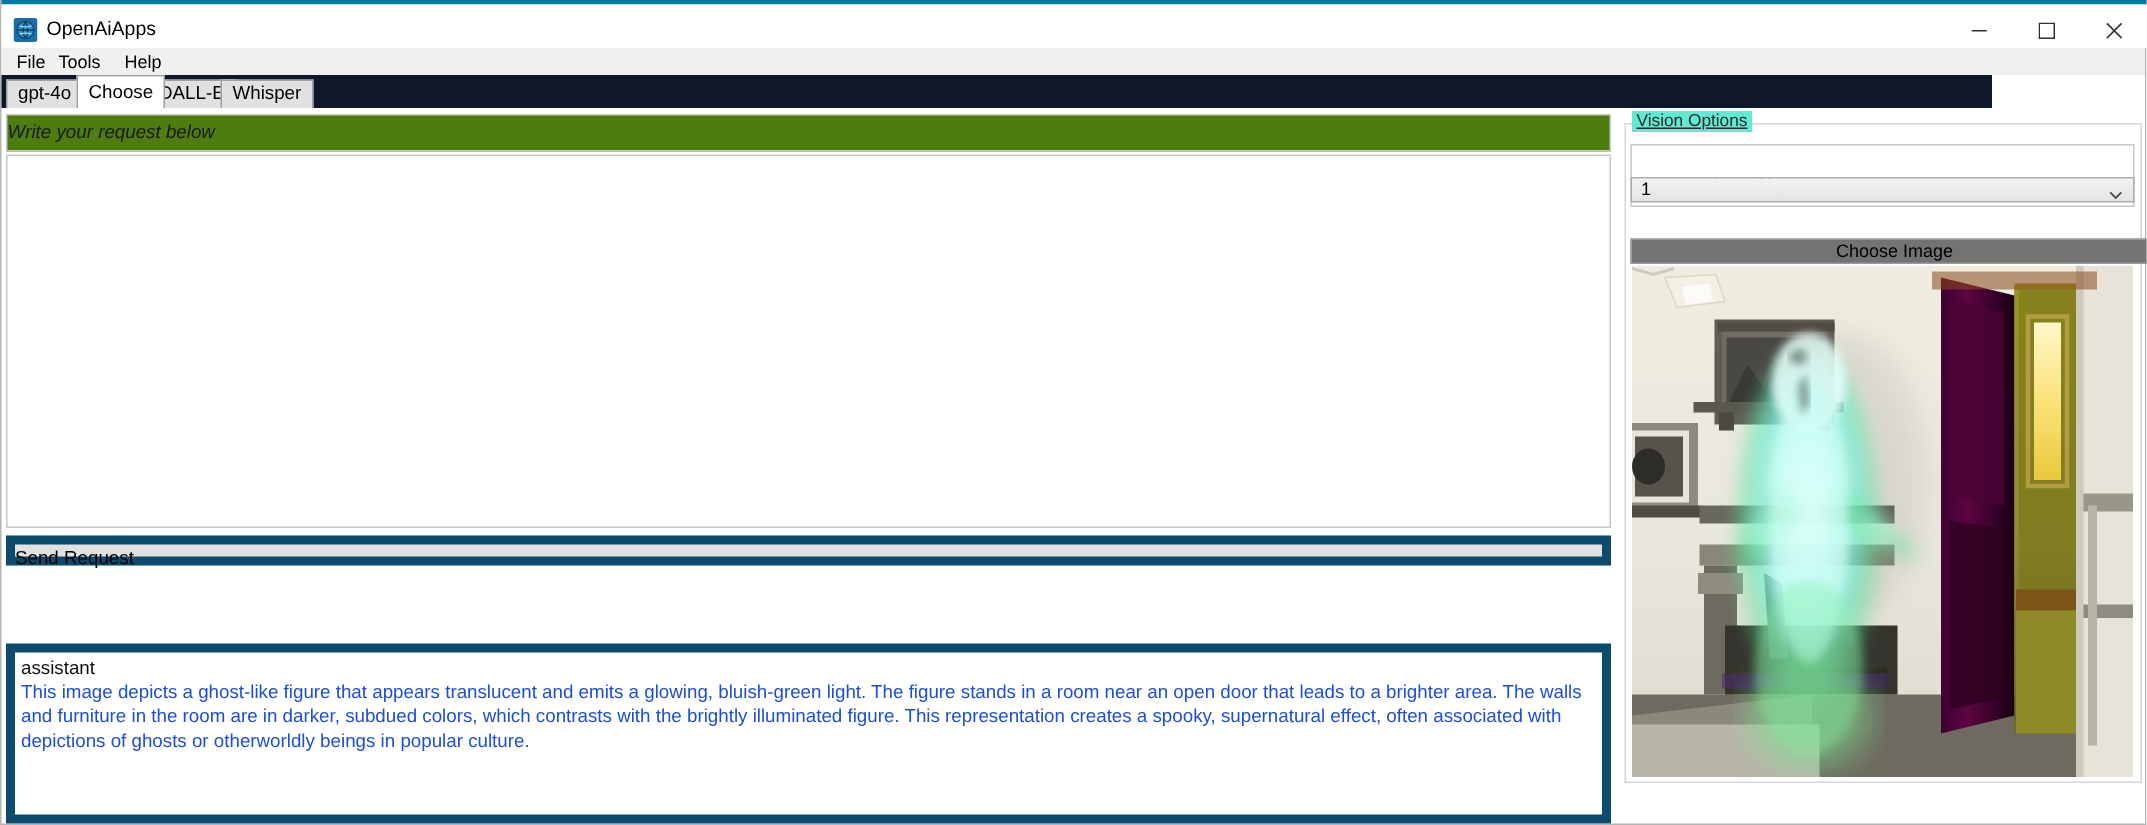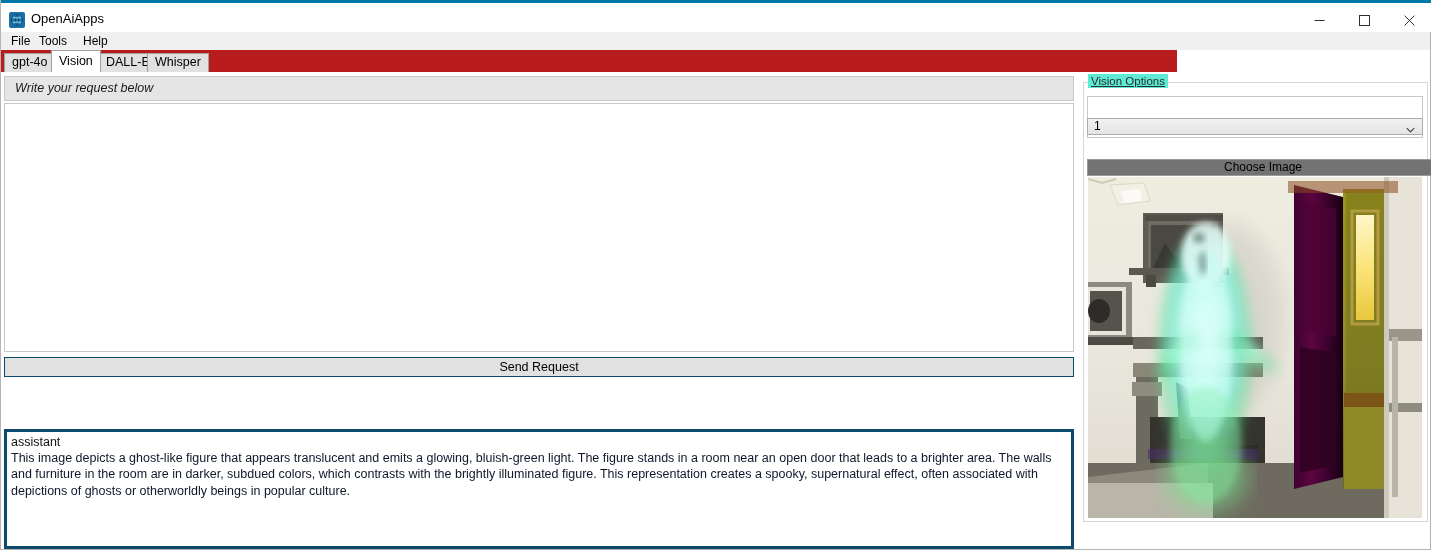--- a/index.html
+++ b/index.html
@@ -25,42 +25,42 @@
   #btn-close{left:1386px;}
 
   
   .menubar{position:absolute;left:0;top:32px;width:1429px;height:18px;background:#f0f0f0;}
   .menu-item{position:absolute;top:2px;height:14px;line-height:14px;font-size:12px;color:#000;padding:0 5px;text-align:center;}
   #menu-file{left:5px;}
   #menu-tools{left:33px;}
   #menu-help{left:77px;}
 
   
-  .tabstrip{position:absolute;left:0;top:50px;width:1176px;height:22px;background:#b91c1c;}
+  .tabstrip{position:absolute;left:0;top:50px;width:1327px;height:22px;background:#0f172a;}
   .tab{position:absolute;top:3px;height:19px;box-sizing:border-box;
         background:#e1e1e1;border:1px solid #a0a0a0;border-bottom:none;
         font-size:12.5px;line-height:17px;padding:0 7px;color:#000;}
   .tab.sel{top:0px;height:22px;background:#ffffff;line-height:20px;border-color:#a0a0a0;z-index:3;}
   #tab-gpt4o{left:3px;}
   #tab-vision{left:50px;}
   #tab-dalle{left:97px;}
   #tab-whisper{left:146px;text-align:center;}
 
   
-  .lbl-box{position:absolute;box-sizing:border-box;background:#e5e5e5;border:1px solid #c8c8c8;
-          font-style:italic;font-size:12.5px;color:#1a1a1a;padding:4px 10px;}
+  .lbl-box{position:absolute;box-sizing:border-box;background:#4d7c0f;border:1px solid #c8c8c8;
+          font-style:italic;font-size:12.5px;color:#1a1a1a;padding:4px 0;}
   #request-label{left:3px;top:76px;width:1070px;height:25px;}
   #request-area{position:absolute;left:3px;top:103px;width:1070px;height:249px;box-sizing:border-box;
           background:#ffffff;border:1px solid #c8c8c8;}
   #send-button{position:absolute;left:3px;top:357px;width:1070px;height:20px;box-sizing:border-box;
-          background:#e1e1e1;border:1px solid #0c4a6e;text-align:center;font-size:12.5px;line-height:18px;color:#000;}
+          background:#e1e1e1;border:6px solid #0c4a6e;font-size:12.5px;line-height:18px;color:#000;}
   #response-label{left:3px;top:401px;width:1070px;height:25px;}
   #response-area{position:absolute;left:3px;top:429px;width:1070px;height:120px;box-sizing:border-box;
-          background:#ffffff;border:3px solid #0c4a6e;overflow:hidden;padding:2px 4px 0 4px;}
-  #response-text{font-size:12.5px;line-height:16.2px;color:#0f172a;white-space:normal;}
+          background:#ffffff;border:6px solid #0c4a6e;overflow:hidden;padding:2px 4px 0 4px;}
+  #response-text{font-size:12.5px;line-height:16.2px;color:#1d4ed8;white-space:normal;}
   #response-role{font-size:12.5px;line-height:16.2px;color:#111;}
 
   
   #vision-group{position:absolute;left:1082px;top:82px;width:345px;height:440px;
           box-sizing:border-box;border:1px solid #d7d7d7;border-top:none;}
   #vision-group .gb-top-l{position:absolute;left:-1px;top:0;width:6px;height:1px;background:#d7d7d7;}
   #vision-group .gb-top-r{position:absolute;left:76px;top:0;right:-1px;height:1px;background:#d7d7d7;}
   #vision-group-legend{position:absolute;left:4px;top:-8px;height:14px;line-height:14px;
           background:#5eead4;padding:0 3px;font-size:11.5px;color:#2b2b2b;text-decoration:underline;}
   #num-images-label{position:absolute;left:3px;top:14px;width:336px;height:20px;box-sizing:border-box;
@@ -112,21 +112,21 @@
   </div>
 
   <div class="menubar">
     <div class="menu-item" id="menu-file">File</div>
     <div class="menu-item" id="menu-tools">Tools</div>
     <div class="menu-item" id="menu-help">Help</div>
   </div>
 
   <div class="tabstrip">
     <div class="tab" id="tab-gpt4o">gpt-4o</div>
-    <div class="tab sel" id="tab-vision">Vision</div>
+    <div class="tab sel" id="tab-vision">Choose</div>
     <div class="tab" id="tab-dalle">DALL-E</div>
     <div class="tab" id="tab-whisper">Whisper</div>
   </div>
 
   <div class="lbl-box" id="request-label">Write your request below</div>
   <div id="request-area"></div>
 
   <div id="send-button">Send Request</div>
 
   <div id="response-area">

